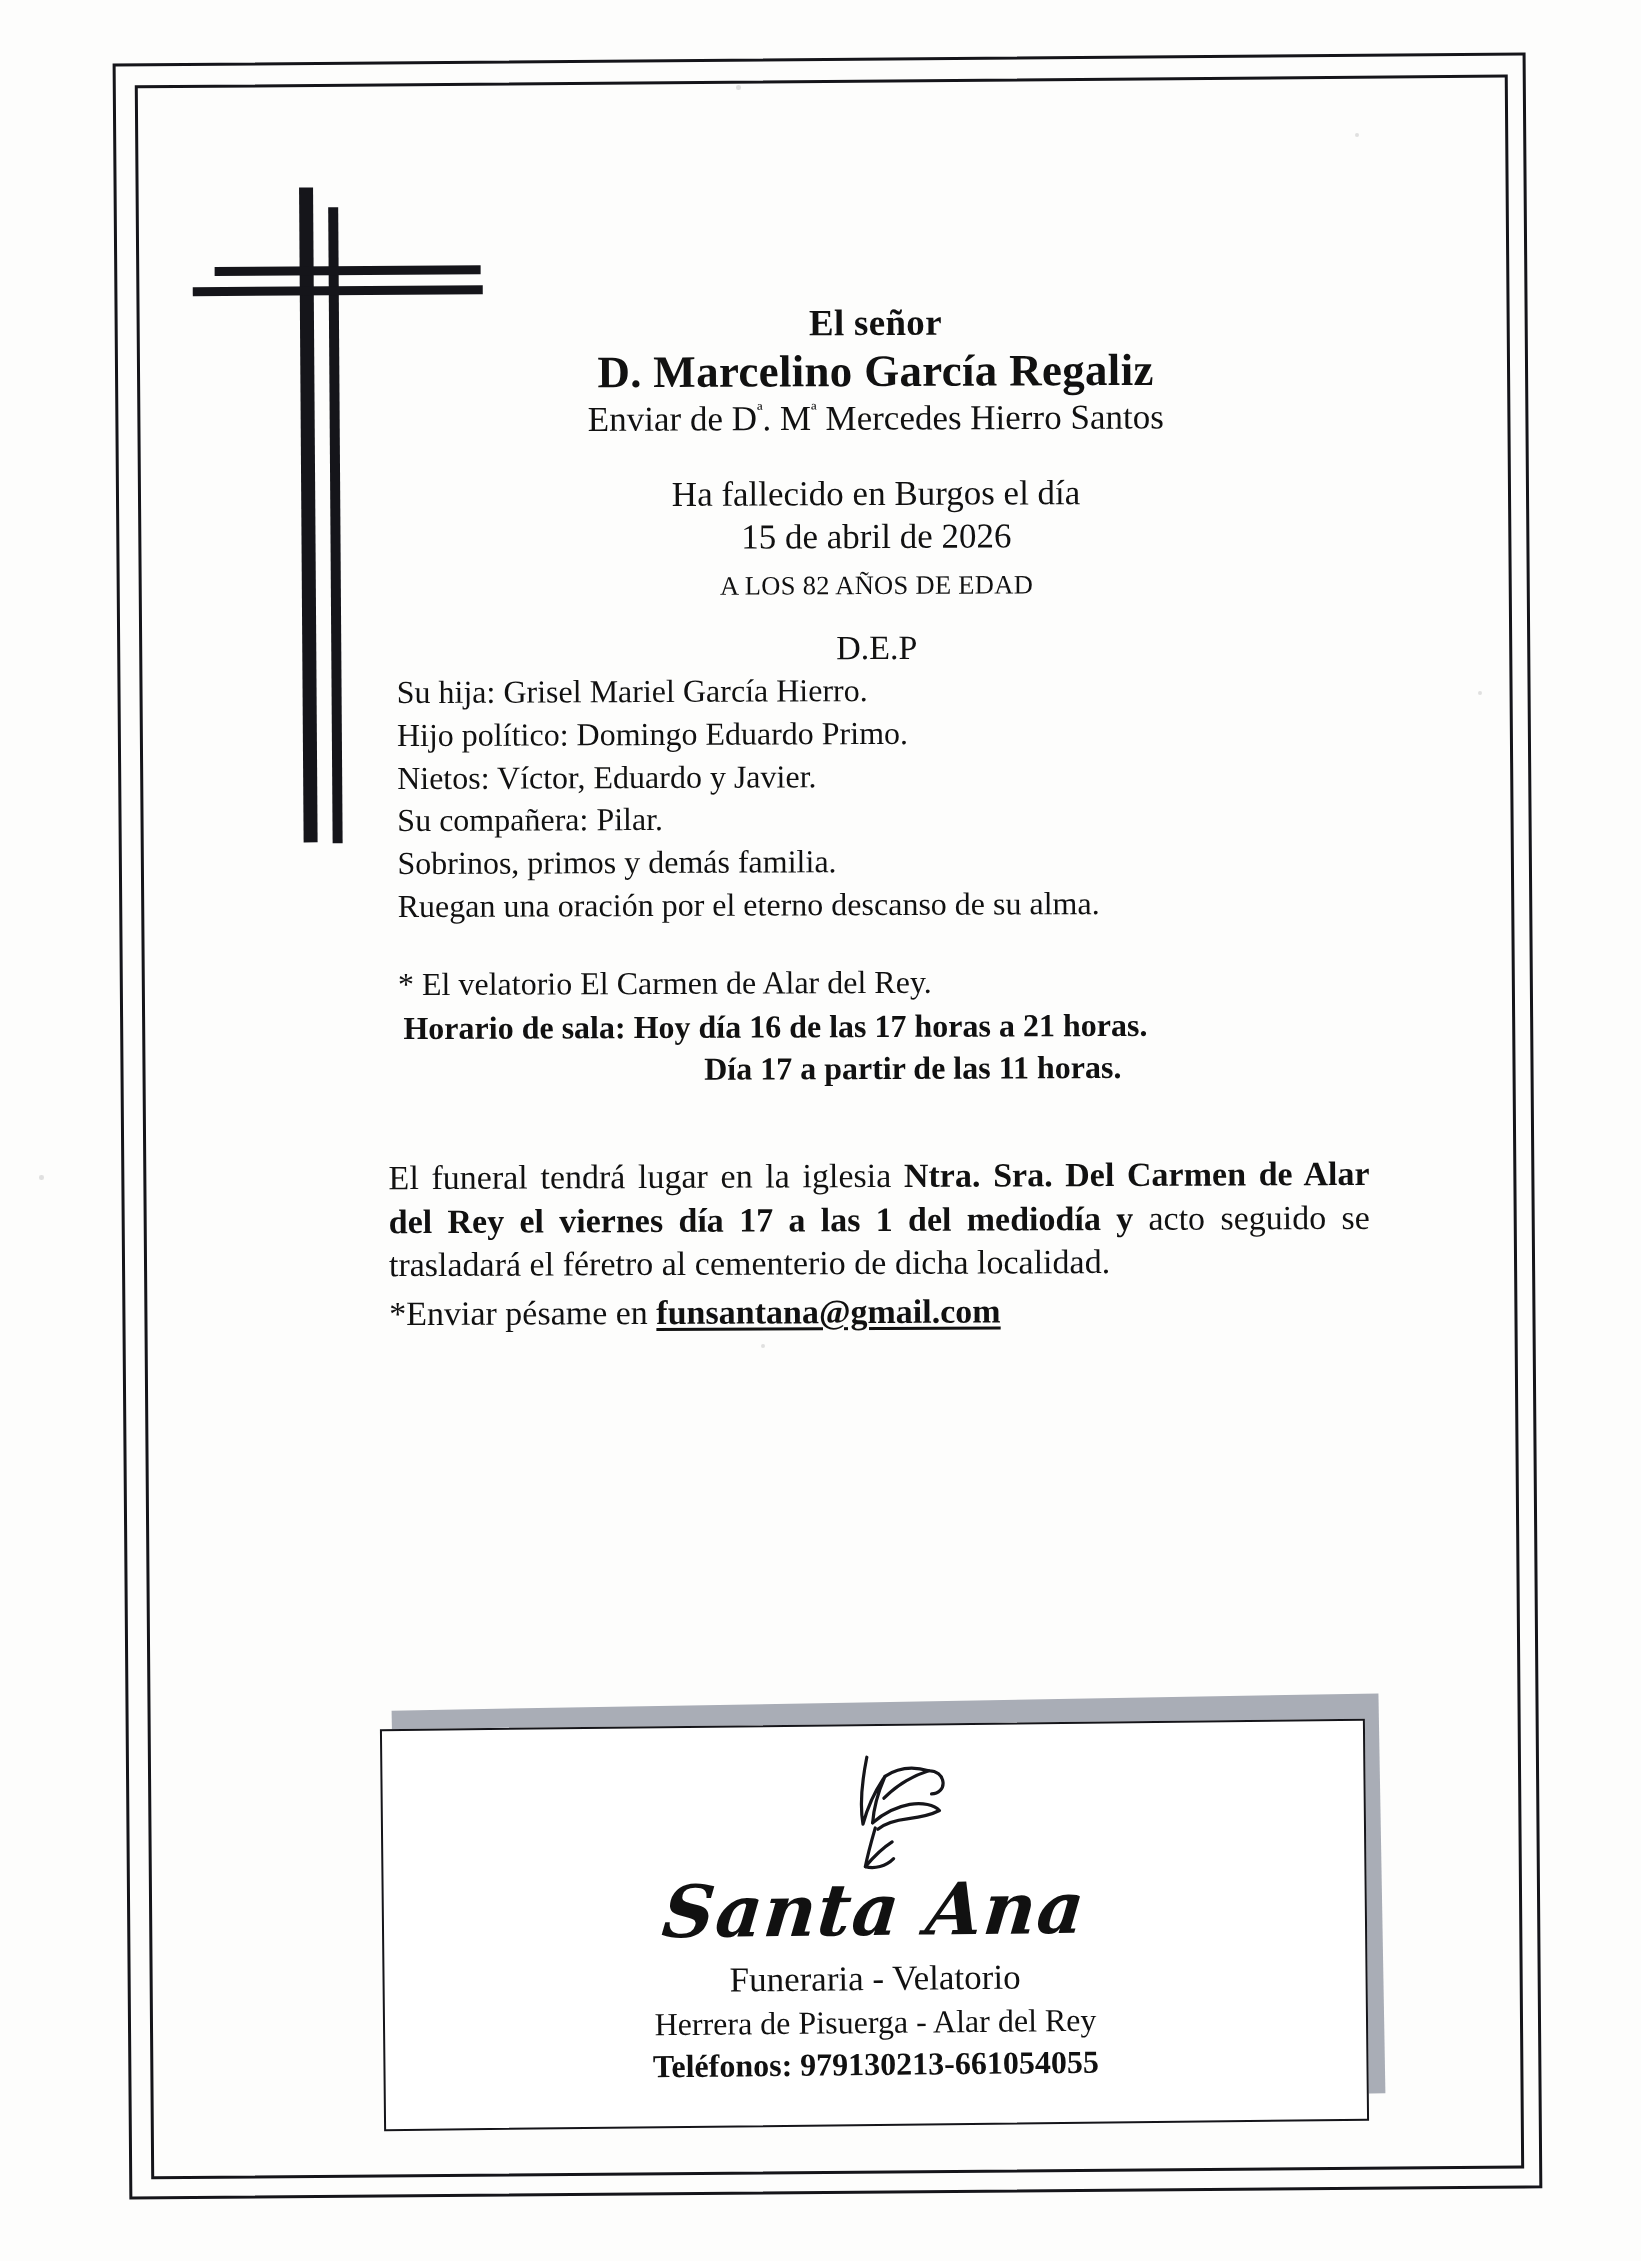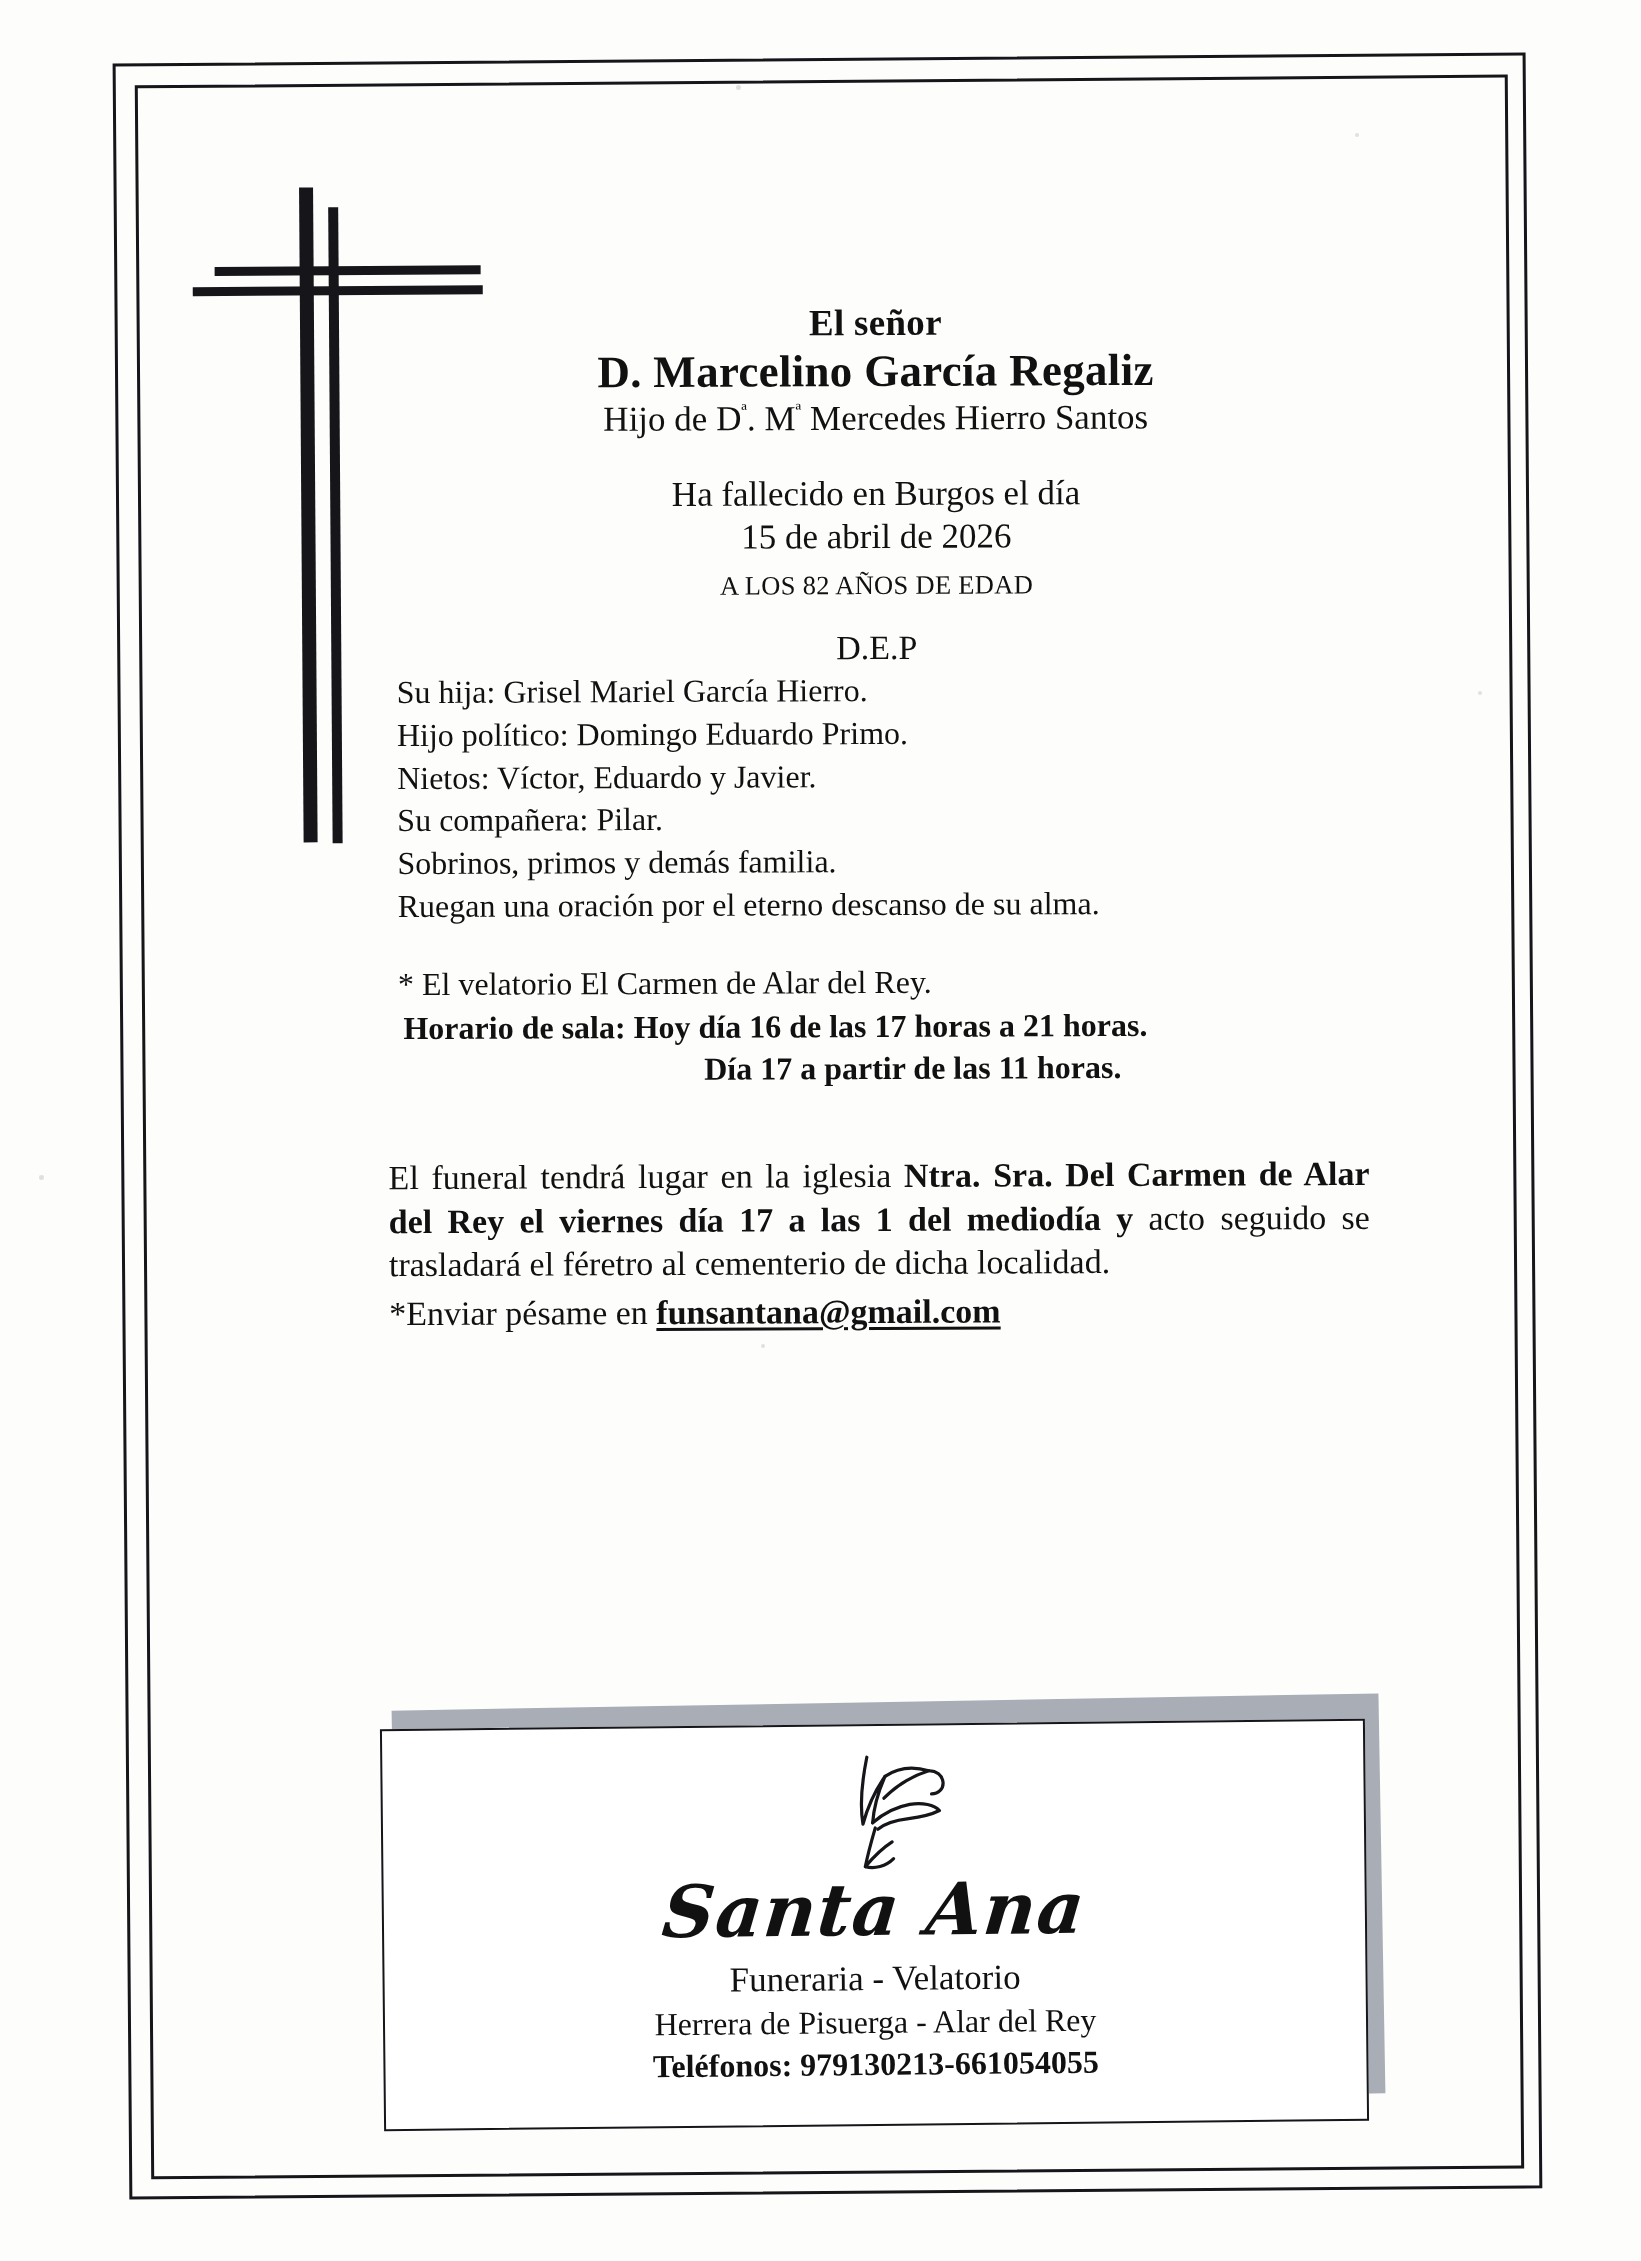--- a/index.html
+++ b/index.html
@@ -290,21 +290,21 @@
   <div class="cross-horz-a"></div>
   <div class="cross-horz-b"></div>
 </div>
 
 <div class="content">
 
   <div class="t-center line-elsenor">El señor</div>
 
   <div class="t-center line-name">D. Marcelino García Regaliz</div>
 
-  <div class="t-center line-spouse"><span>Hijo de D</span><sup>ª</sup><span>. M</span><sup>ª</sup><span> Mercedes Hierro Santos</span></div>
+  <div class="t-center line-spouse"><span>Enviar de D</span><sup>ª</sup><span>. M</span><sup>ª</sup><span> Mercedes Hierro Santos</span></div>
 
   <div class="t-center line-died">Ha fallecido en Burgos el día</div>
   <div class="t-center line-date">15 de abril de 2026</div>
   <div class="t-center line-age">A LOS 82 AÑOS DE EDAD</div>
 
   <div class="t-center line-dep">D.E.P</div>
 
   <div class="family-list">
     <div class="fam">Su hija: Grisel Mariel García Hierro.</div>
     <div class="fam">Hijo político: Domingo Eduardo Primo.</div>

